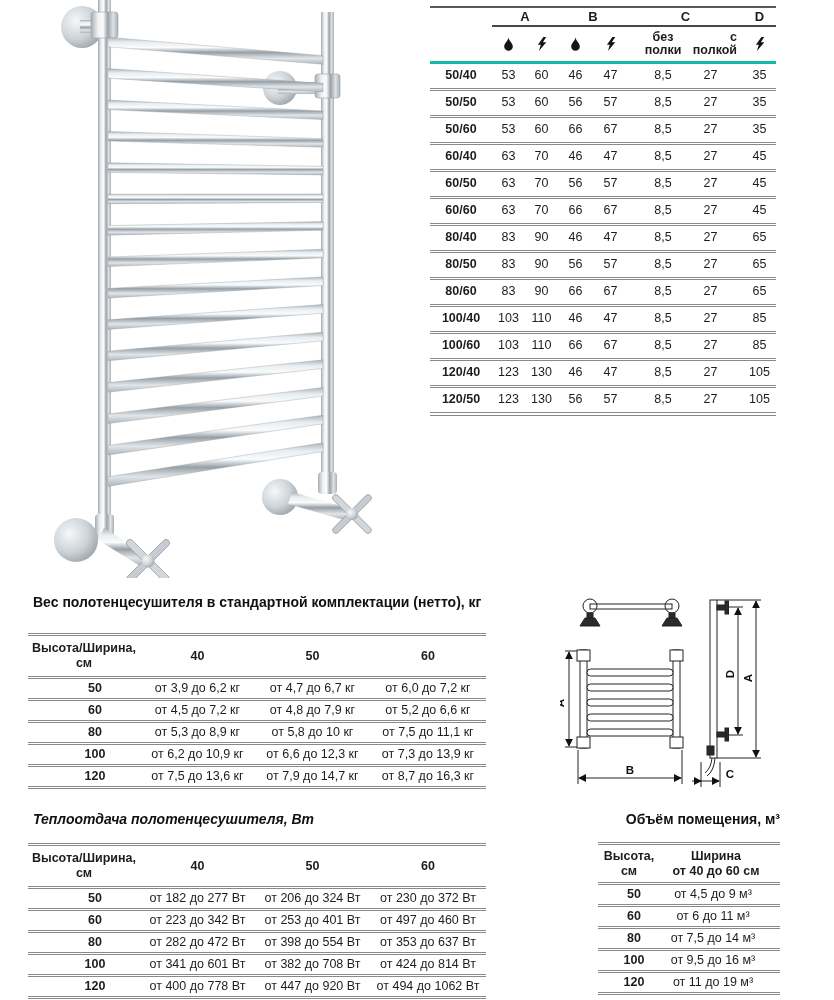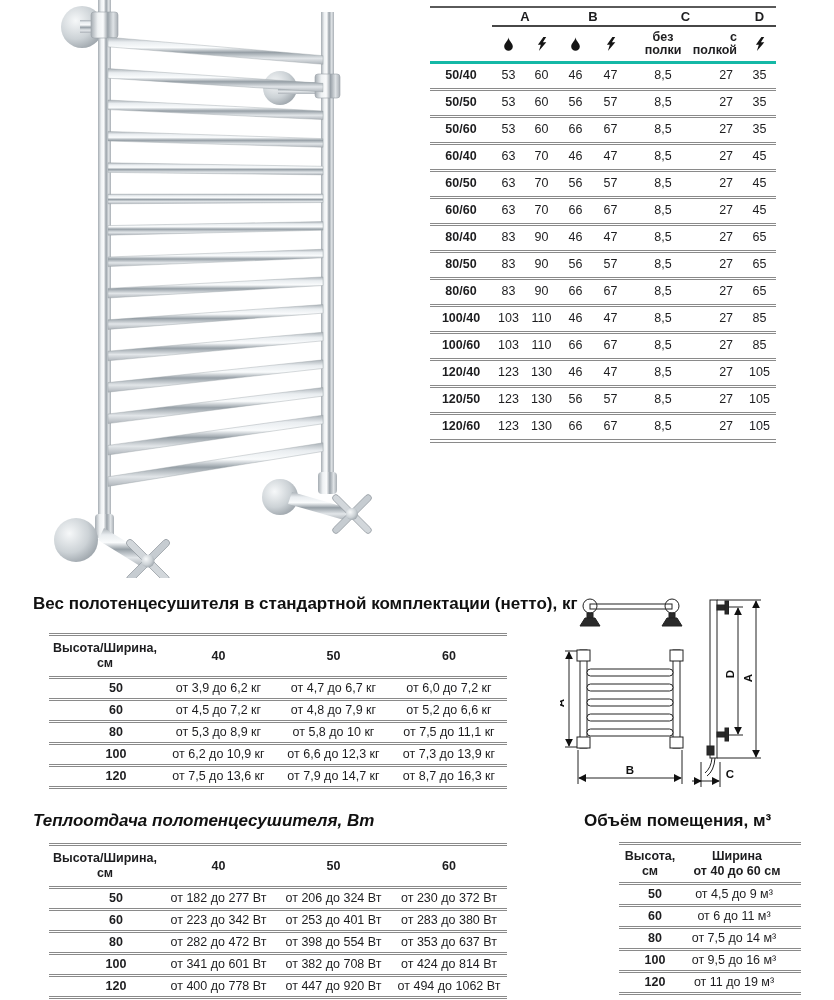--- a/index.html
+++ b/index.html
@@ -13,50 +13,50 @@
   .spec-table thead tr.grp th{height:17px;font-weight:bold;font-size:13px;}
   .spec-table thead tr.grp th.g{border-bottom:2px solid #474747;}
   .spec-table thead tr.sub th{height:34px;font-weight:bold;border-bottom:3px solid #14b8a6;}
   .spec-table thead tr.sub th:nth-child(6){padding-left:10px;}
   .spec-table thead tr.sub th:nth-child(7){text-align:right;padding-right:6px;}
   .spec-table tbody tr{border-top:3px double #8a8a8a;}
   .spec-table tbody tr:first-child{border-top:none;}
   .spec-table tbody th{font-weight:bold;}
   .spec-table tbody th,.spec-table tbody td{height:24px;}
   .spec-table tbody td:nth-child(6){padding-left:10px;}
-  .spec-table tbody td:nth-child(7){text-align:right;padding-right:10px;}
+  .spec-table tbody td:nth-child(7){padding-right:10px;}
   .hdr-icon{display:inline-block;vertical-align:middle;}
 
   
   .dtable{position:absolute;border-collapse:collapse;table-layout:fixed;font-size:12.5px;
-          border-top:3px double #8a8a8a;border-bottom:3px double #8a8a8a;margin-left:21px;}
+          border-top:3px double #8a8a8a;border-bottom:3px double #8a8a8a;}
   .dtable th,.dtable td{padding:0;text-align:center;vertical-align:middle;line-height:1.2;}
   .dtable thead th{border-bottom:3px double #8a8a8a;font-weight:bold;}
   .dtable tbody tr{border-top:3px double #8a8a8a;}
   .dtable tbody tr:first-child{border-top:none;}
   .dtable tbody th{font-weight:bold;}
   .weight{left:28px;top:633px;width:458px;}
   .weight thead th{height:40px;}
   .weight tbody th,.weight tbody td{height:19px;}
   .heat{left:28px;top:843px;width:458px;}
   .heat thead th{height:40px;}
   .heat tbody th,.heat tbody td{height:19px;}
   .volume{left:598px;top:842px;width:182px;}
   .volume thead th{height:37px;}
   .volume tbody th,.volume tbody td{height:19px;}
   .volume tbody td{padding-right:14px;}
   .volume thead th:nth-child(2){padding-right:8px;}
   .dtable tbody th{padding-left:22px;}
   .volume tbody th{padding-left:10px;}
 
   
-  .sec-title{position:absolute;font-weight:bold;font-size:17px;color:#111;white-space:nowrap;}
+  .sec-title{position:absolute;font-weight:bold;font-size:14px;color:#111;white-space:nowrap;}
   .t-weight{left:33px;top:594px;}
   .t-heat{left:33px;top:811px;font-style:italic;}
-  .t-volume{left:584px;top:811px;width:182px;text-align:right;}
+  .t-volume{left:598px;top:811px;width:182px;text-align:right;}
 
   
   .photo-wrap{position:absolute;left:30px;top:0;width:390px;height:578px;}
   .drawing-wrap{position:absolute;left:560px;top:588px;width:245px;height:207px;}
   svg text{font-family:"Liberation Sans",sans-serif;}
 </style>
 </head>
 <body>
 
 <div class="canvas">
@@ -304,30 +304,20 @@
         <tr>
           <th>120/50</th>
           <td>123</td>
           <td>130</td>
           <td>56</td>
           <td>57</td>
           <td>8,5</td>
           <td>27</td>
           <td>105</td>
         </tr>
-        <tr>
-          <th>120/60</th>
-          <td>123</td>
-          <td>130</td>
-          <td>66</td>
-          <td>67</td>
-          <td>8,5</td>
-          <td>27</td>
-          <td>105</td>
-        </tr>
       </tbody>
   </table>
 
   <div class="sec-title t-weight">Вес полотенцесушителя в стандартной комплектации (нетто), кг</div>
   <table class="dtable weight">
     <colgroup>
         <col style="width:112px">
         <col style="width:115px">
         <col style="width:115px">
         <col style="width:116px">
@@ -463,21 +453,21 @@
         <tr>
           <th>50</th>
           <td>от 182 до 277 Вт</td>
           <td>от 206 до 324 Вт</td>
           <td>от 230 до 372 Вт</td>
         </tr>
         <tr>
           <th>60</th>
           <td>от 223 до 342 Вт</td>
           <td>от 253 до 401 Вт</td>
-          <td>от 283 до 380 Вт</td>
+          <td>от 497 до 460 Вт</td>
         </tr>
         <tr>
           <th>80</th>
           <td>от 282 до 472 Вт</td>
           <td>от 398 до 554 Вт</td>
           <td>от 353 до 637 Вт</td>
         </tr>
         <tr>
           <th>100</th>
           <td>от 341 до 601 Вт</td>

